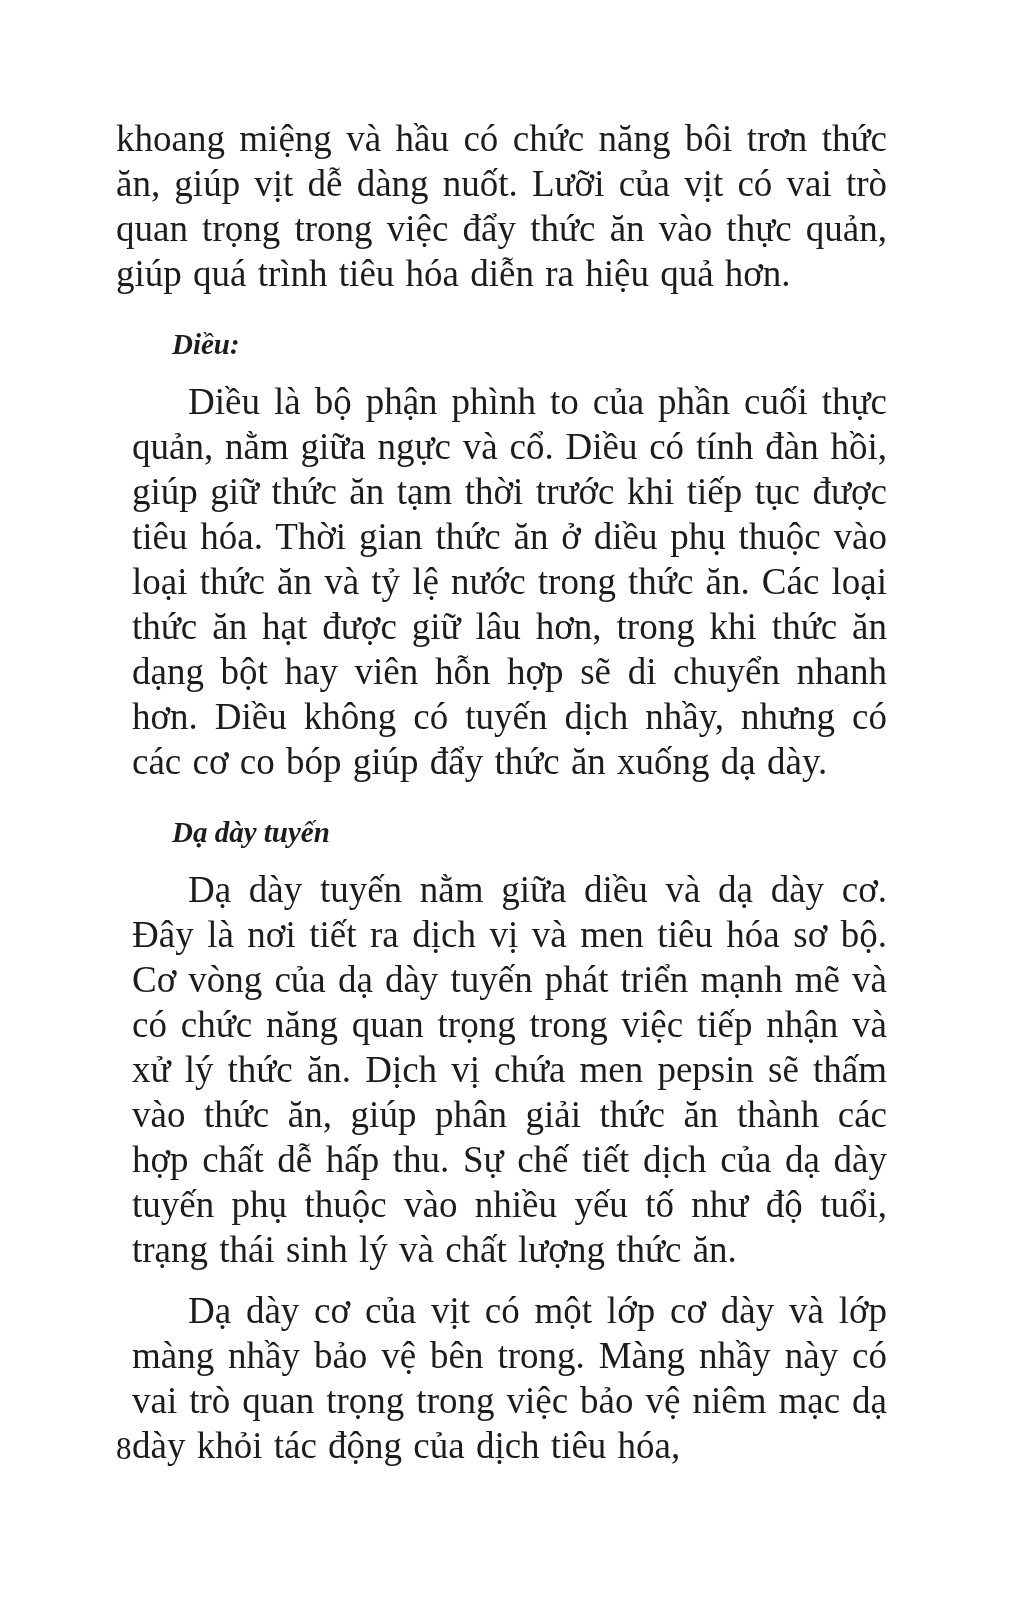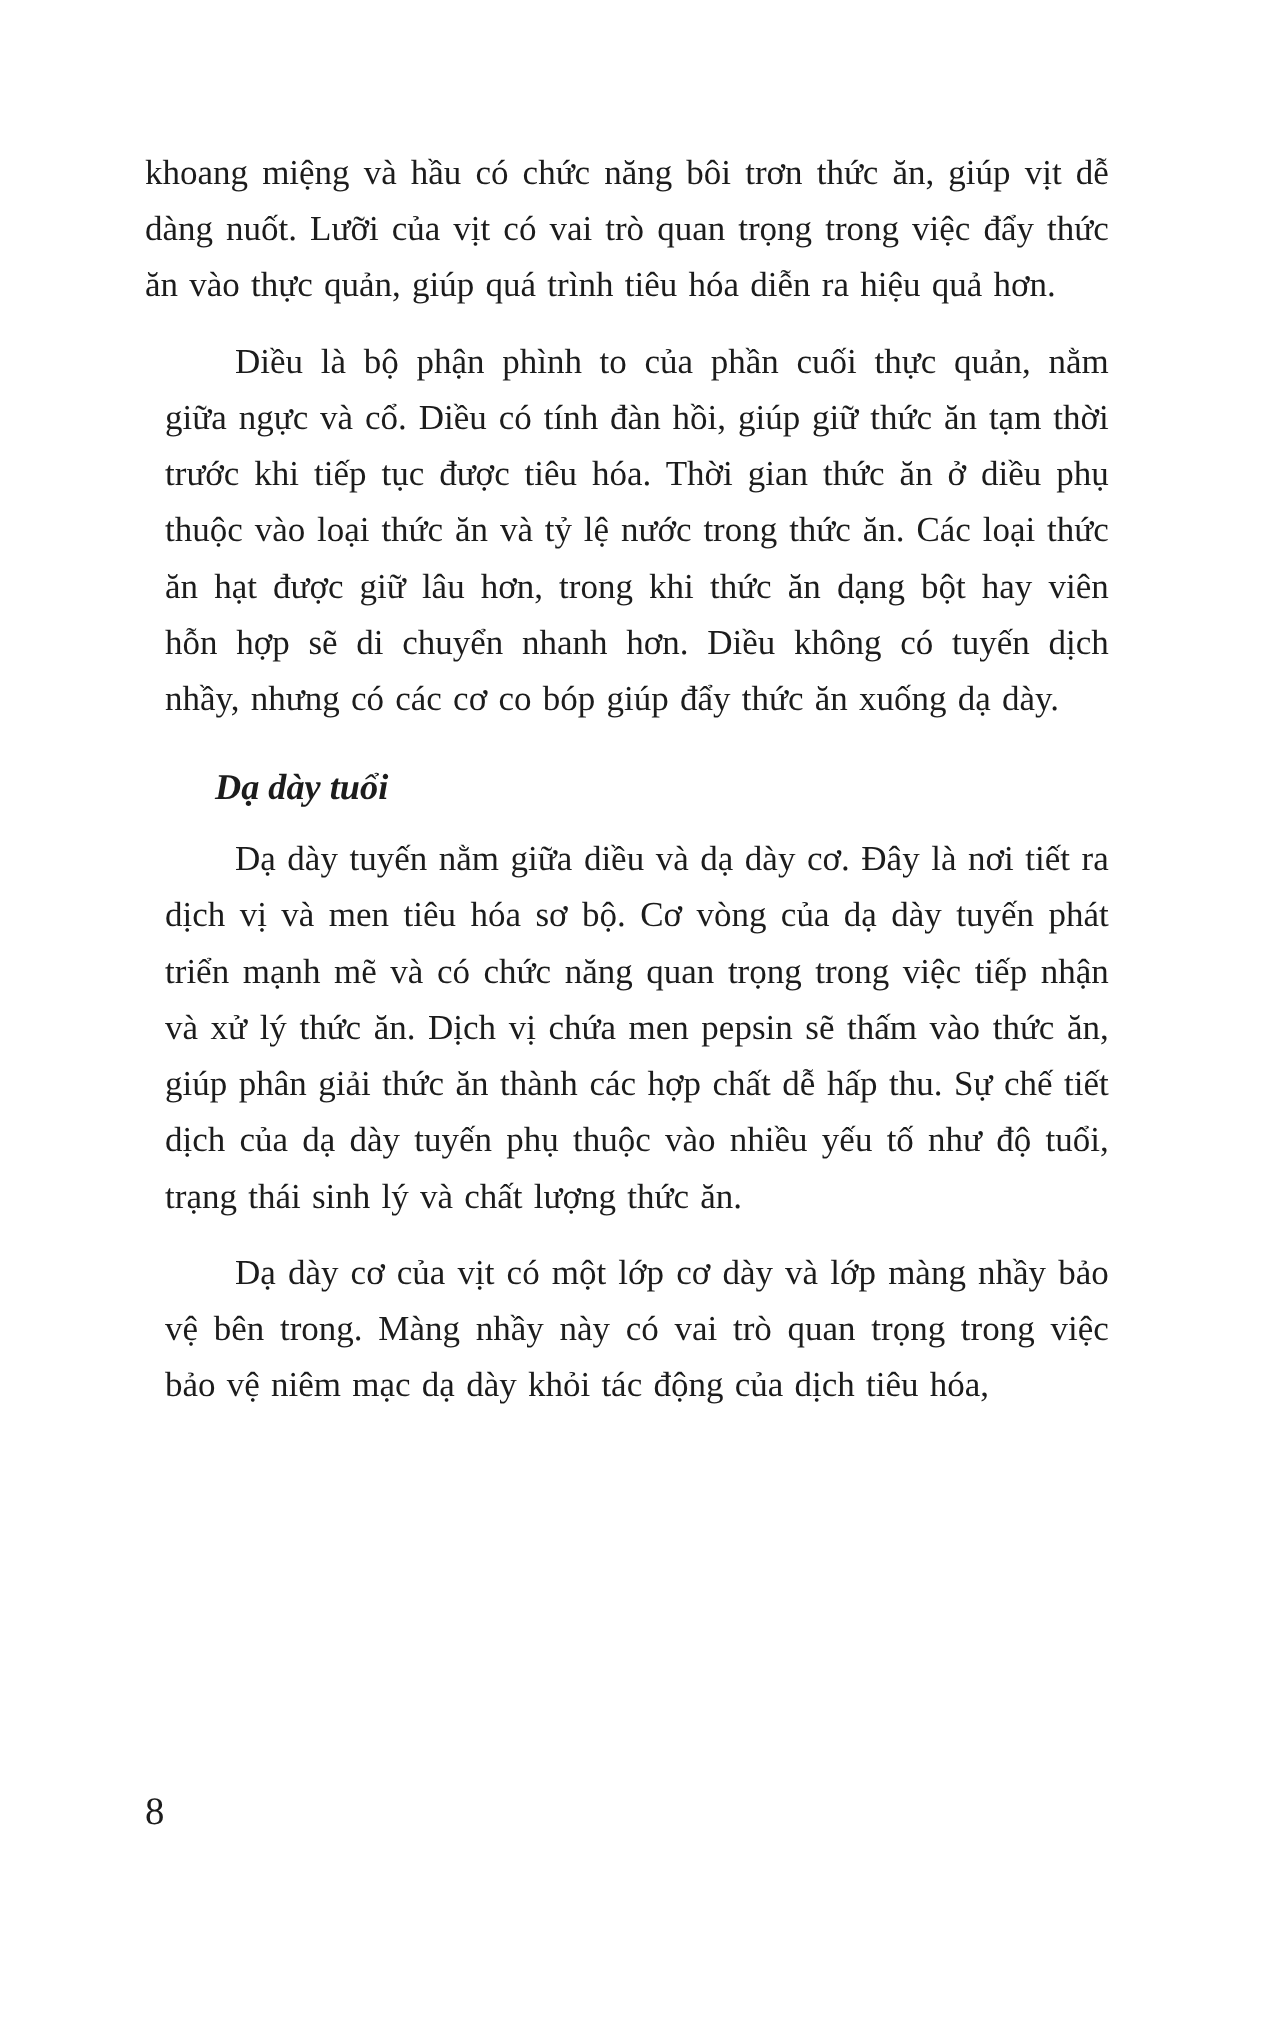--- a/index.html
+++ b/index.html
@@ -13,21 +13,21 @@
     height: 1614px;
     margin: 0 auto;
     background: #ffffff;
     box-sizing: border-box;
     padding: 116px 138px 0 116px;
     font-family: "Liberation Serif", "DejaVu Serif", serif;
     color: #1c1c1c;
     overflow: hidden;
   }
   .para {
-    font-size: 28px;
+    font-size: 37px;
     line-height: 45px;
     text-align: justify;
     margin: 0 0 16px 0;
     word-spacing: 2px;
   }
   .para.indent {
     text-indent: 56px;
     margin-left: 16px;
   }
   .heading {
@@ -46,24 +46,25 @@
     color: #1c1c1c;
   }
 </style>
 </head>
 <body>
 
 <div class="page">
 
   <p class="para">khoang miệng và hầu có chức năng bôi trơn thức ăn, giúp vịt dễ dàng nuốt. Lưỡi của vịt có vai trò quan trọng trong việc đẩy thức ăn vào thực quản, giúp quá trình tiêu hóa diễn ra hiệu quả hơn.</p>
 
+  <h3 class="heading">Diều:</h3>
 
   <p class="para indent">Diều là bộ phận phình to của phần cuối thực quản, nằm giữa ngực và cổ. Diều có tính đàn hồi, giúp giữ thức ăn tạm thời trước khi tiếp tục được tiêu hóa. Thời gian thức ăn ở diều phụ thuộc vào loại thức ăn và tỷ lệ nước trong thức ăn. Các loại thức ăn hạt được giữ lâu hơn, trong khi thức ăn dạng bột hay viên hỗn hợp sẽ di chuyển nhanh hơn. Diều không có tuyến dịch nhầy, nhưng có các cơ co bóp giúp đẩy thức ăn xuống dạ dày.</p>
 
-  <h3 class="heading">Dạ dày tuổi</h3>
+  <h3 class="heading">Dạ dày tuyến</h3>
 
   <p class="para indent">Dạ dày tuyến nằm giữa diều và dạ dày cơ. Đây là nơi tiết ra dịch vị và men tiêu hóa sơ bộ. Cơ vòng của dạ dày tuyến phát triển mạnh mẽ và có chức năng quan trọng trong việc tiếp nhận và xử lý thức ăn. Dịch vị chứa men pepsin sẽ thấm vào thức ăn, giúp phân giải thức ăn thành các hợp chất dễ hấp thu. Sự chế tiết dịch của dạ dày tuyến phụ thuộc vào nhiều yếu tố như độ tuổi, trạng thái sinh lý và chất lượng thức ăn.</p>
 
 
   <p class="para indent">Dạ dày cơ của vịt có một lớp cơ dày và lớp màng nhầy bảo vệ bên trong. Màng nhầy này có vai trò quan trọng trong việc bảo vệ niêm mạc dạ dày khỏi tác động của dịch tiêu hóa,</p>
 
   <div class="page-number">8</div>
 
 </div>
 

